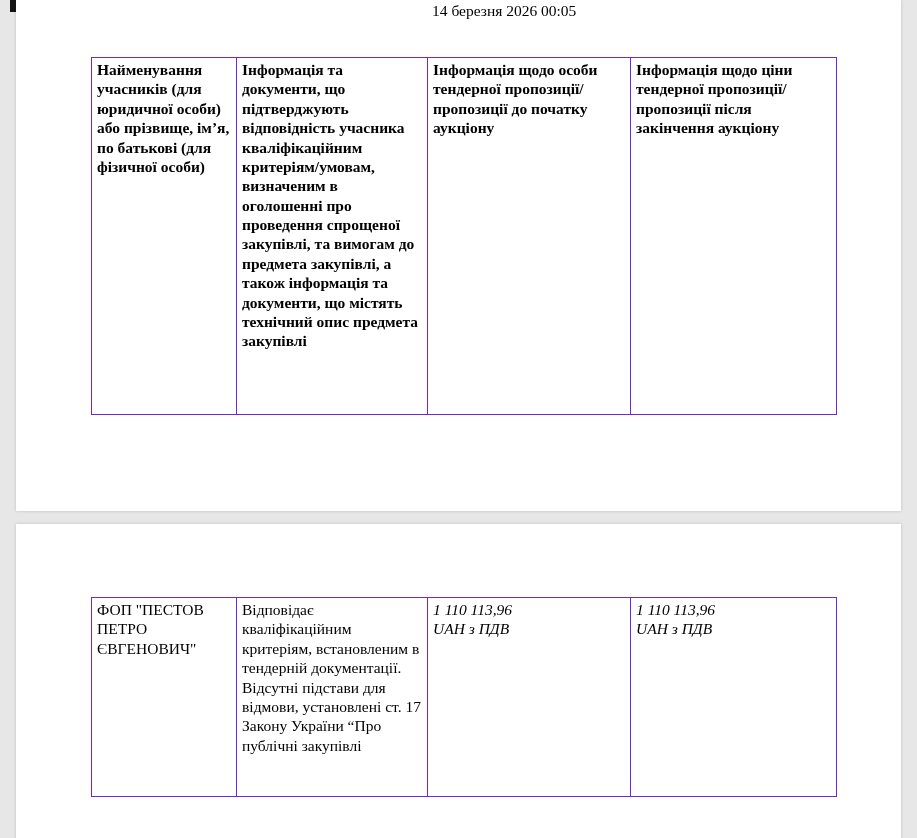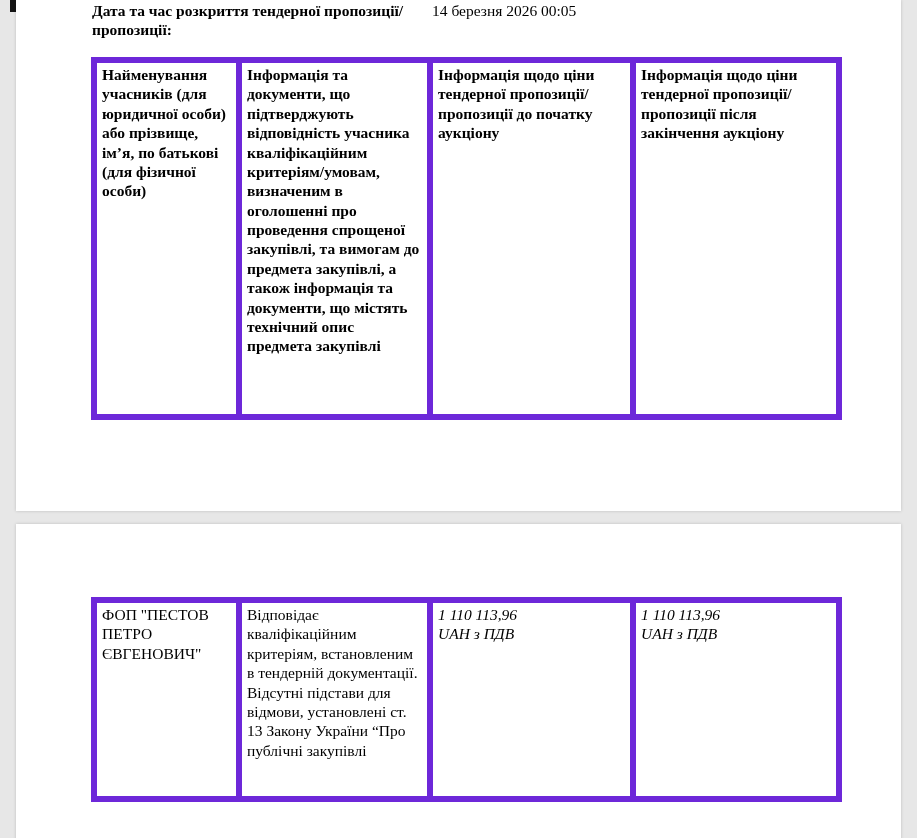--- a/index.html
+++ b/index.html
@@ -31,21 +31,21 @@
     position:absolute; left:416px; top:1px;
     font-size:15.5px; line-height:1.25;
   }
   table.doc-table {
     position:absolute; left:75px;
     border-collapse:collapse; table-layout:fixed;
     width:745px;
     font-size:15.5px; line-height:1.25;
   }
   .doc-table th, .doc-table td {
-    border:6px solid #6d28d9;
+    border:1px solid #6d28d9;
     vertical-align:top;
     text-align:left;
     padding:2px 6px 2px 5px;
     overflow:hidden;
   }
   .doc-table th { font-weight:bold; }
   .doc-table td { font-weight:normal; }
   table.t1 { top:57px; }
   .t1 tr { height:357px; }
   table.t2 { top:73px; }
@@ -53,53 +53,52 @@
   .pre { white-space:pre-line;font-style:italic; }
 </style>
 </head>
 <body>
 
 <div class="viewport">
 
   <div class="top-left-mark"></div>
 
   <div class="page page1">
-    <div class="date-label">Дата та час розкриття тендерної пропозиції/пропозиції:</div>
     <div class="date-value">14 березня 2026 00:05</div>
 
     <table class="doc-table t1">
       <colgroup>
         <col style="width:145px">
           <col style="width:191px">
           <col style="width:203px">
           <col style="width:206px">
       </colgroup>
       <tbody>
           <tr>
         <th>Найменування учасників (для юридичної особи) або прізвище, ім’я, по батькові (для фізичної особи)</th>
         <th>Інформація та документи, що підтверджують відповідність учасника кваліфікаційним критеріям/умовам, визначеним в оголошенні про проведення спрощеної закупівлі, та вимогам до предмета закупівлі, а також інформація та документи, що містять технічний опис предмета закупівлі</th>
-        <th>Інформація щодо ціни тендерної пропозиції/пропозиції до початку аукціону</th>
+        <th>Інформація щодо особи тендерної пропозиції/пропозиції до початку аукціону</th>
         <th>Інформація щодо ціни тендерної пропозиції/пропозиції після закінчення аукціону</th>
       </tr>
     </tbody>
       </table>
   </div>
 
   <div class="page page2">
     <table class="doc-table t2">
       <colgroup>
         <col style="width:145px">
           <col style="width:191px">
           <col style="width:203px">
           <col style="width:206px">
       </colgroup>
       <tbody>
           <tr>
         <td>ФОП "ПЕСТОВ ПЕТРО ЄВГЕНОВИЧ"</td>
-        <td>Відповідає кваліфікаційним критеріям, встановленим в тендерній документації. Відсутні підстави для відмови, установлені ст. 13 Закону України “Про публічні закупівлі</td>
+        <td>Відповідає кваліфікаційним критеріям, встановленим в тендерній документації. Відсутні підстави для відмови, установлені ст. 17 Закону України “Про публічні закупівлі</td>
         <td class="pre">1 110 113,96
 UAH з ПДВ</td>
         <td class="pre">1 110 113,96
 UAH з ПДВ</td>
       </tr>
     </tbody>
       </table>
   </div>
 
 </div>

